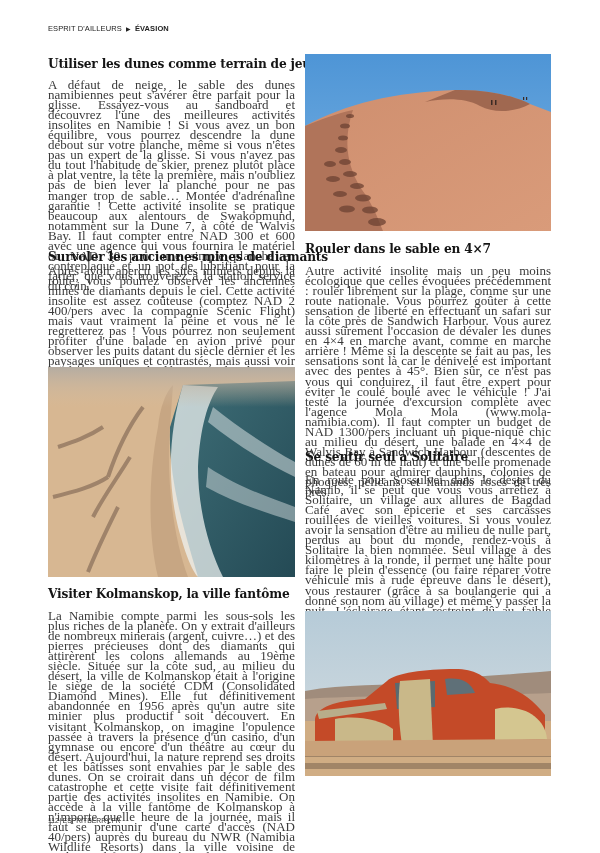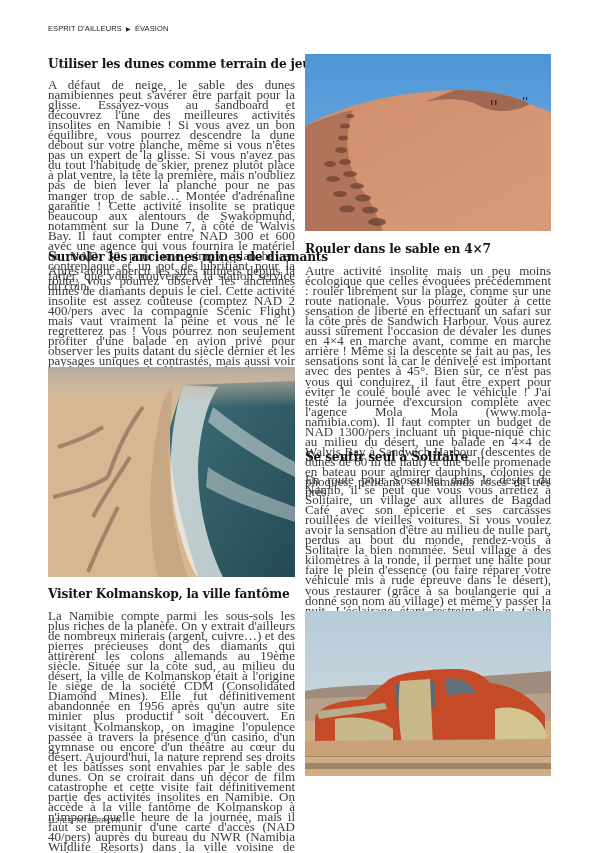--- a/index.html
+++ b/index.html
@@ -4,21 +4,21 @@
 <style>
   html, body { margin: 0; padding: 0; }
   body {
     width: 600px; height: 853px; background: #ffffff; position: relative; overflow: hidden;
     font-family: "Liberation Serif", serif; color: #2a2a2a;
   }
   .kicker {
     position: absolute; left: 48px; top: 24px;
     font-family: "Liberation Sans", sans-serif; font-size: 7.5px; letter-spacing: 0.1px; color: #222;
   }
-  .kicker b { font-weight: normal; }
+  .kicker b { font-weight: bold; }
   .kicker .arrow { font-size: 6px; margin: 0 2px; }
   h2 {
     position: absolute; margin: 0; font-family: "DejaVu Serif", serif; font-weight: bold;
     font-size: 12.2px; color: #151515; white-space: nowrap; letter-spacing: -0.2px;
   }
   .col {
     position: absolute; font-size: 13px; line-height: 10.05px; text-align: justify; color: #3a3a3a;
     hyphens: auto;
   }
   .photo { position: absolute; overflow: hidden; }

